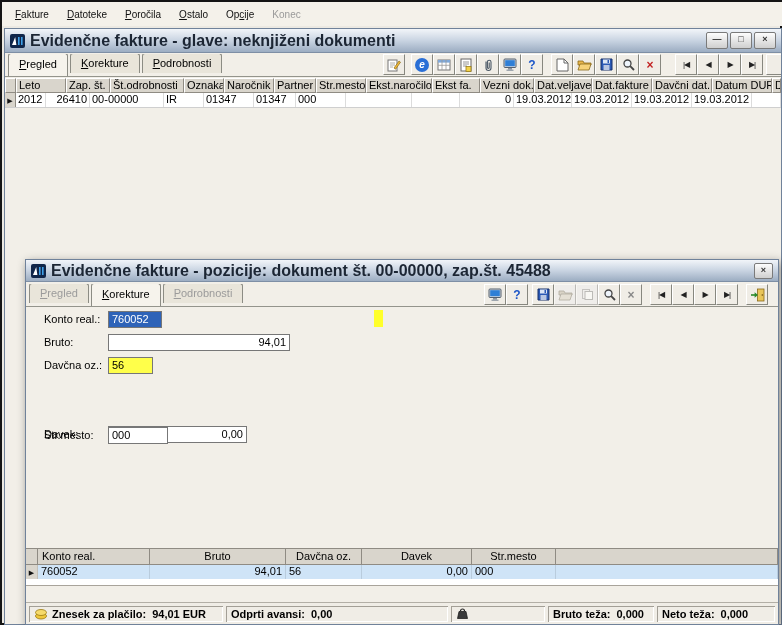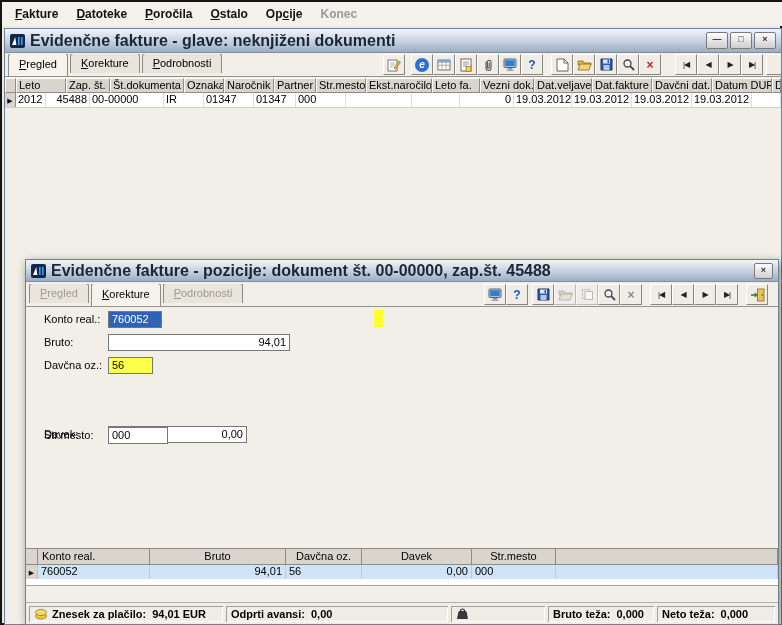--- a/index.html
+++ b/index.html
@@ -4,21 +4,21 @@
 <style>
   html,body{margin:0;padding:0;}
   body{width:782px;height:625px;position:relative;overflow:hidden;background:#fff;
        font-family:"Liberation Sans",sans-serif;font-size:11px;color:#000;}
   .frame{position:absolute;inset:0;border:2px solid #141414;background:#ece9e2;}
   u{text-decoration:underline;}
 
   
   .menubar{position:absolute;left:0;top:0;width:778px;height:24px;background:#f4f1ea;
            display:flex;align-items:center;padding-left:4px;}
-  .menu-item{padding:3px 9px;font-size:12px;font-weight:bold;color:#101010;cursor:default;}
+  .menu-item{padding:3px 9px;font-size:10px;font-weight:normal;color:#101010;cursor:default;}
   .menu-item.disabled{color:#9a9a9a;}
 
   
   .win{position:absolute;border:1px solid #70829a;background:#f2efe8;}
   .titlebar{height:23px;background:linear-gradient(180deg,#f2f5f9 0%,#c9d4e2 50%,#9cadc2 100%);
             display:flex;align-items:center;gap:5px;padding:0 5px;border-bottom:1px solid #7e8fa5;}
   .title-text{font-size:16px;font-weight:bold;color:#1c2634;white-space:nowrap;overflow:hidden;flex:1;}
   .winbtns{display:flex;gap:2px;}
   .winbtn{width:20px;height:15px;border:1px solid #7a7a7a;border-radius:2px;
           background:linear-gradient(#fdfdfd,#cfcfcf);font-size:9px;line-height:13px;
@@ -231,40 +231,40 @@
           <span class="g-nav">▶|</span>
         </span>
       <span class="tbn" style="left:761px;"></span>
     </div>
 
     <div class="mgrid">
       <div class="ghead">
         <div class="gh ind" style="width:11px"></div>
         <div class="gh" style="width:50px">Leto</div>
         <div class="gh" style="width:44px">Zap. št.</div>
-        <div class="gh" style="width:74px">Št.dokumenta</div>
+        <div class="gh" style="width:74px">Št.odrobnosti</div>
         <div class="gh" style="width:40px">Oznaka</div>
         <div class="gh" style="width:50px">Naročnik</div>
         <div class="gh" style="width:42px">Partner</div>
         <div class="gh" style="width:50px">Str.mesto</div>
         <div class="gh" style="width:66px">Ekst.naročilo</div>
-        <div class="gh" style="width:48px">Leto fa.</div>
+        <div class="gh" style="width:48px">Ekst fa.</div>
         <div class="gh" style="width:54px">Vezni dok.</div>
         <div class="gh" style="width:58px">Dat.veljave</div>
         <div class="gh" style="width:60px">Dat.fakture</div>
         <div class="gh" style="width:60px">Davčni dat.</div>
         <div class="gh" style="width:60px">Datum DUR</div>
         <div class="gh" style="flex:1">Dni za</div>
       </div>
       <div class="grow">
         <div class="gc ind" style="width:11px">
             <span class="marker">▶</span>
           </div>
         <div class="gc" style="width:30px">2012</div>
-        <div class="gc num" style="width:44px">45488</div>
+        <div class="gc num" style="width:44px">26410</div>
         <div class="gc" style="width:74px">00-00000</div>
         <div class="gc" style="width:40px">IR</div>
         <div class="gc" style="width:50px">01347</div>
         <div class="gc" style="width:42px">01347</div>
         <div class="gc" style="width:50px">000</div>
         <div class="gc" style="width:66px"></div>
         <div class="gc" style="width:48px"></div>
         <div class="gc num" style="width:54px">0</div>
         <div class="gc" style="width:58px">19.03.2012</div>
         <div class="gc" style="width:60px">19.03.2012</div>

